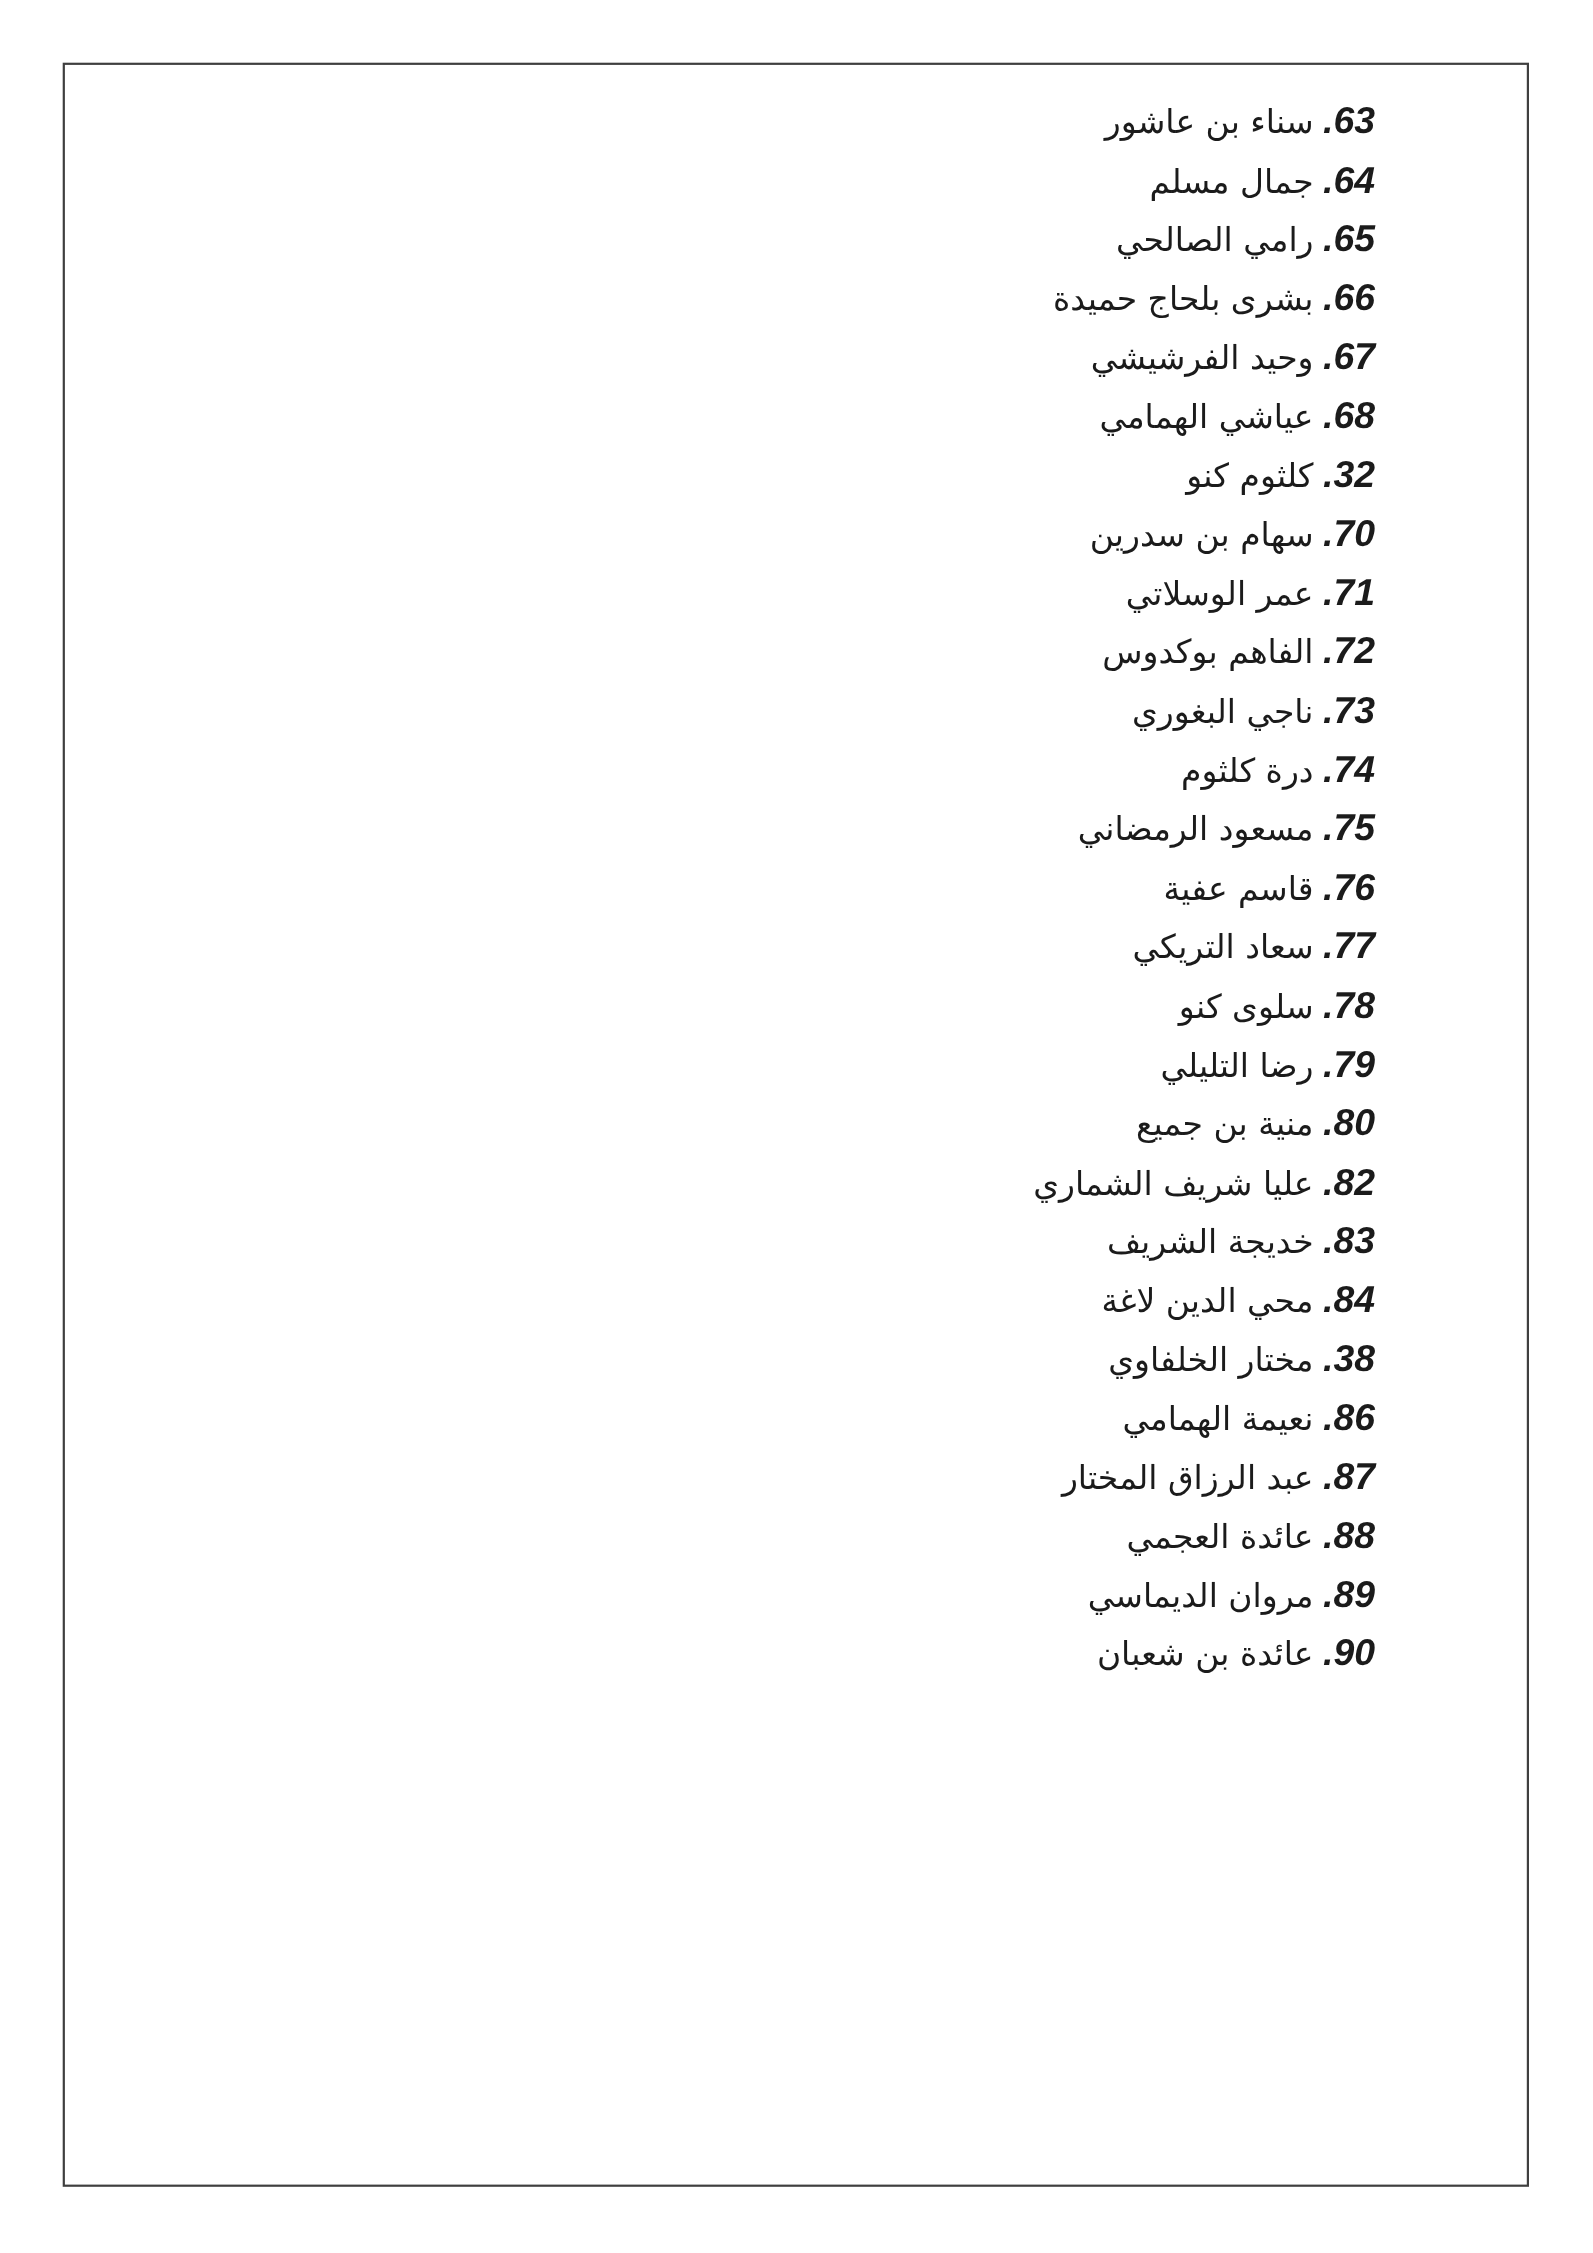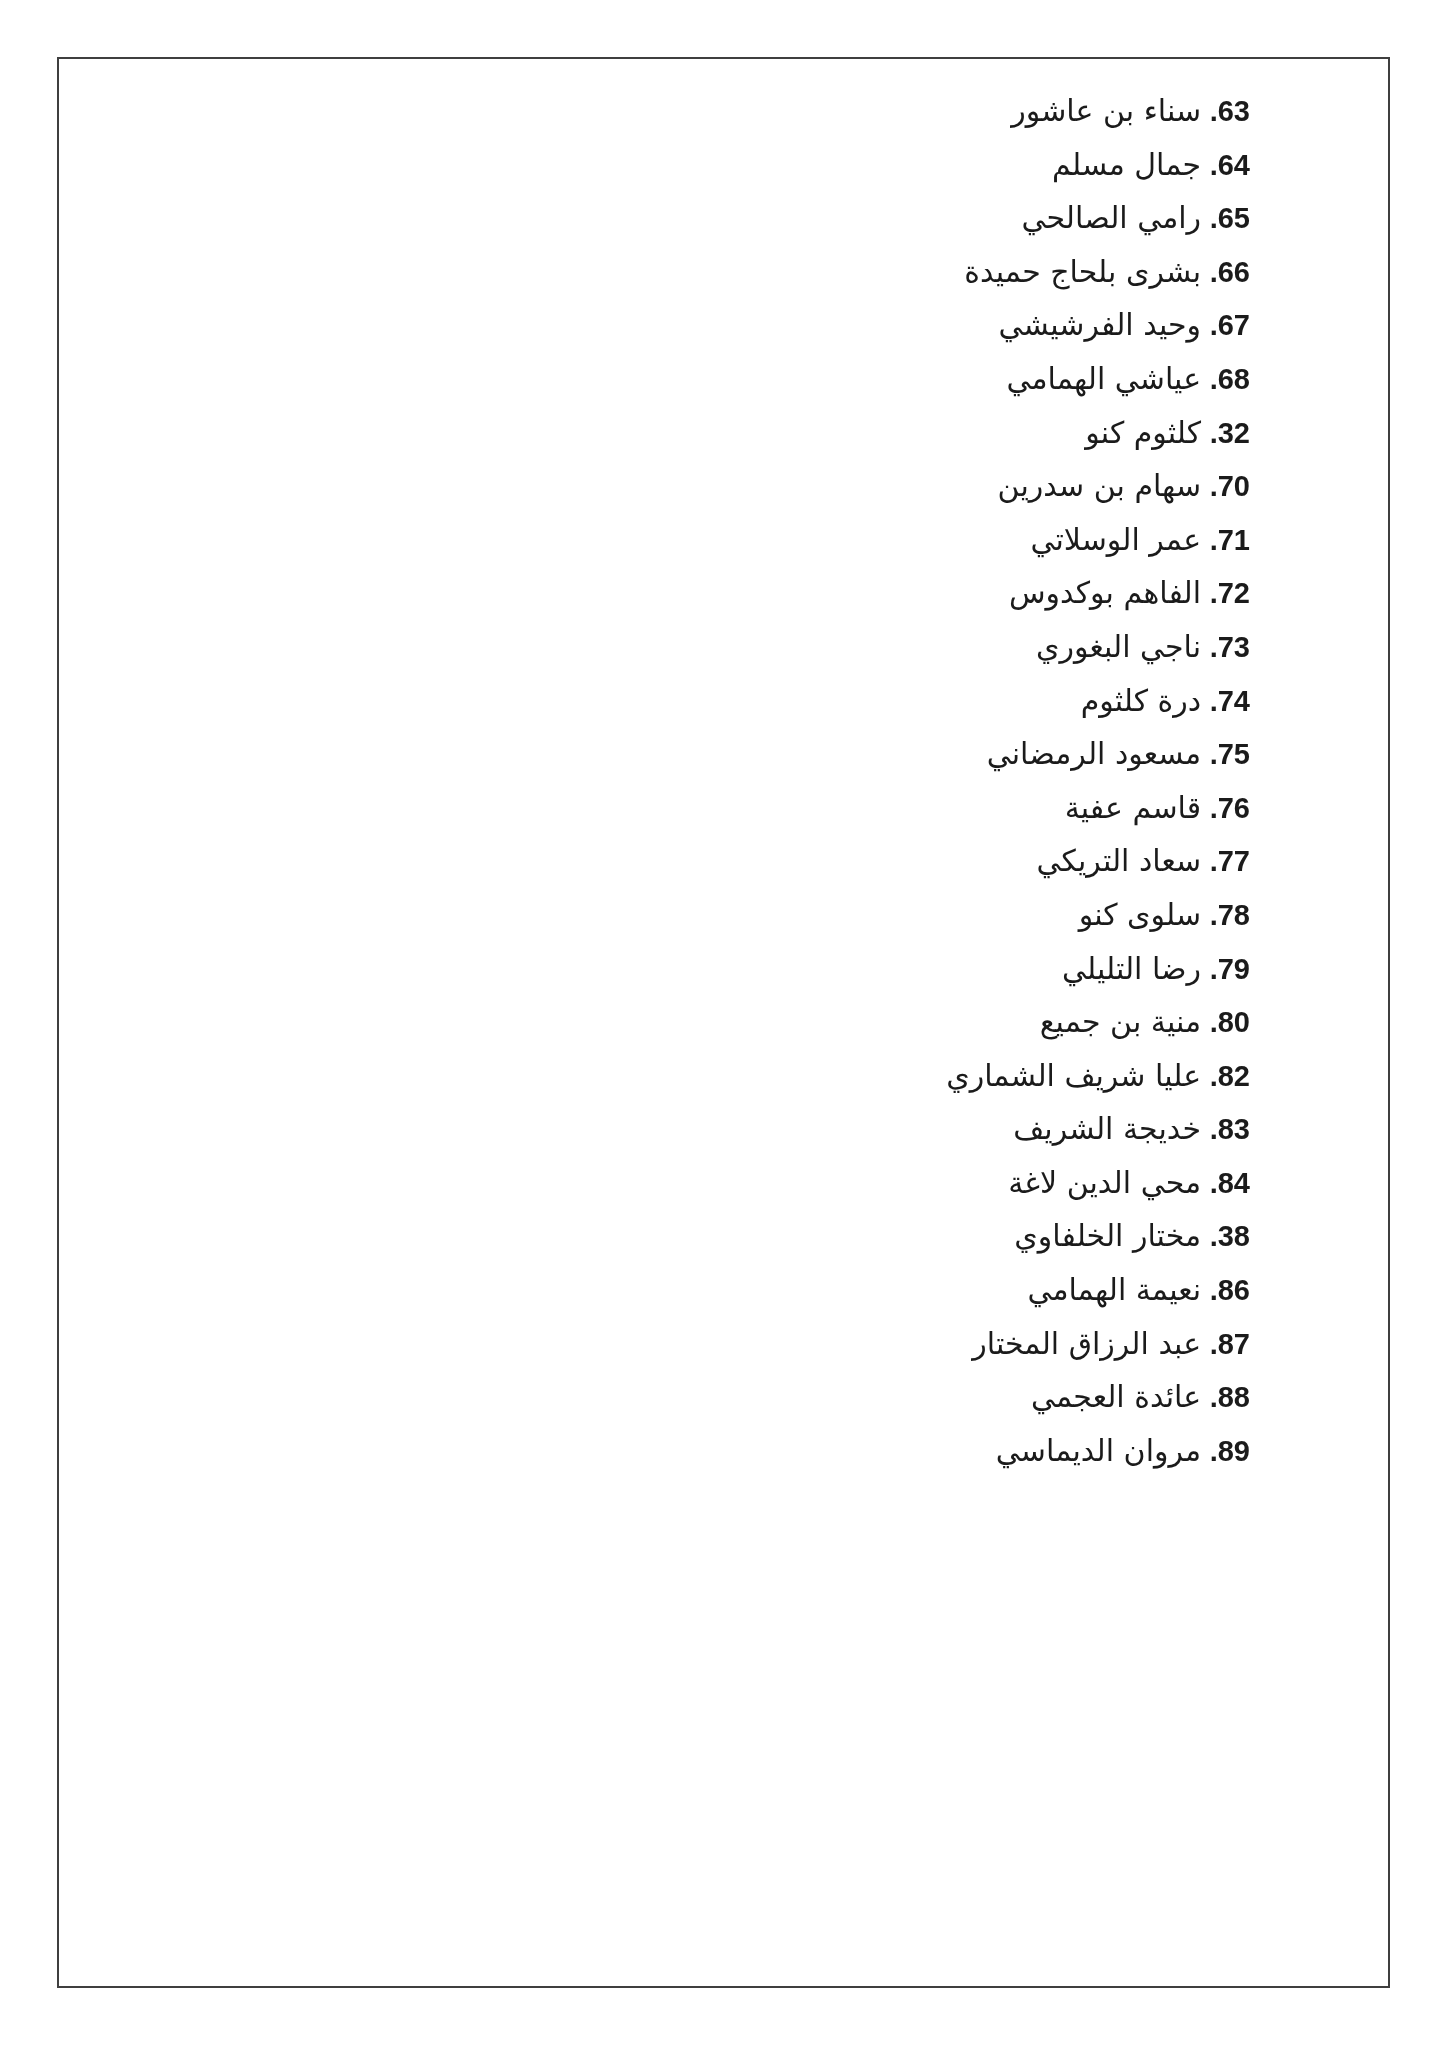--- a/index.html
+++ b/index.html
@@ -35,22 +35,23 @@
   }
   .list-item {
     height: 53.6px;
     line-height: 53.6px;
     white-space: nowrap;
     font-size: 27px;
   }
   .item-number {
     font-family: "Liberation Sans", "DejaVu Sans", sans-serif;
     font-weight: 700;
-    font-size: 29px;
+    font-size: 34px;
     letter-spacing: 0.5px;
+    font-style: italic;
   }
   .item-name {
     font-family: "DejaVu Sans", sans-serif;
     font-size: 30px;
   }
 </style>
 </head>
 <body>
 
 <div class="document-page">
@@ -75,14 +76,15 @@
       <div class="list-item"><span class="item-number">79.</span> <span class="item-name">رضا التليلي</span></div>
       <div class="list-item"><span class="item-number">80.</span> <span class="item-name">منية بن جميع</span></div>
       <div class="list-item"><span class="item-number">82.</span> <span class="item-name">عليا شريف الشماري</span></div>
       <div class="list-item"><span class="item-number">83.</span> <span class="item-name">خديجة الشريف</span></div>
       <div class="list-item"><span class="item-number">84.</span> <span class="item-name">محي الدين لاغة</span></div>
       <div class="list-item"><span class="item-number">38.</span> <span class="item-name">مختار الخلفاوي</span></div>
       <div class="list-item"><span class="item-number">86.</span> <span class="item-name">نعيمة الهمامي</span></div>
       <div class="list-item"><span class="item-number">87.</span> <span class="item-name">عبد الرزاق المختار</span></div>
       <div class="list-item"><span class="item-number">88.</span> <span class="item-name">عائدة العجمي</span></div>
       <div class="list-item"><span class="item-number">89.</span> <span class="item-name">مروان الديماسي</span></div>
+      <div class="list-item"><span class="item-number">90.</span> <span class="item-name">عائدة بن شعبان</span></div>
     </div>
 </div>
 
 </body></html>

